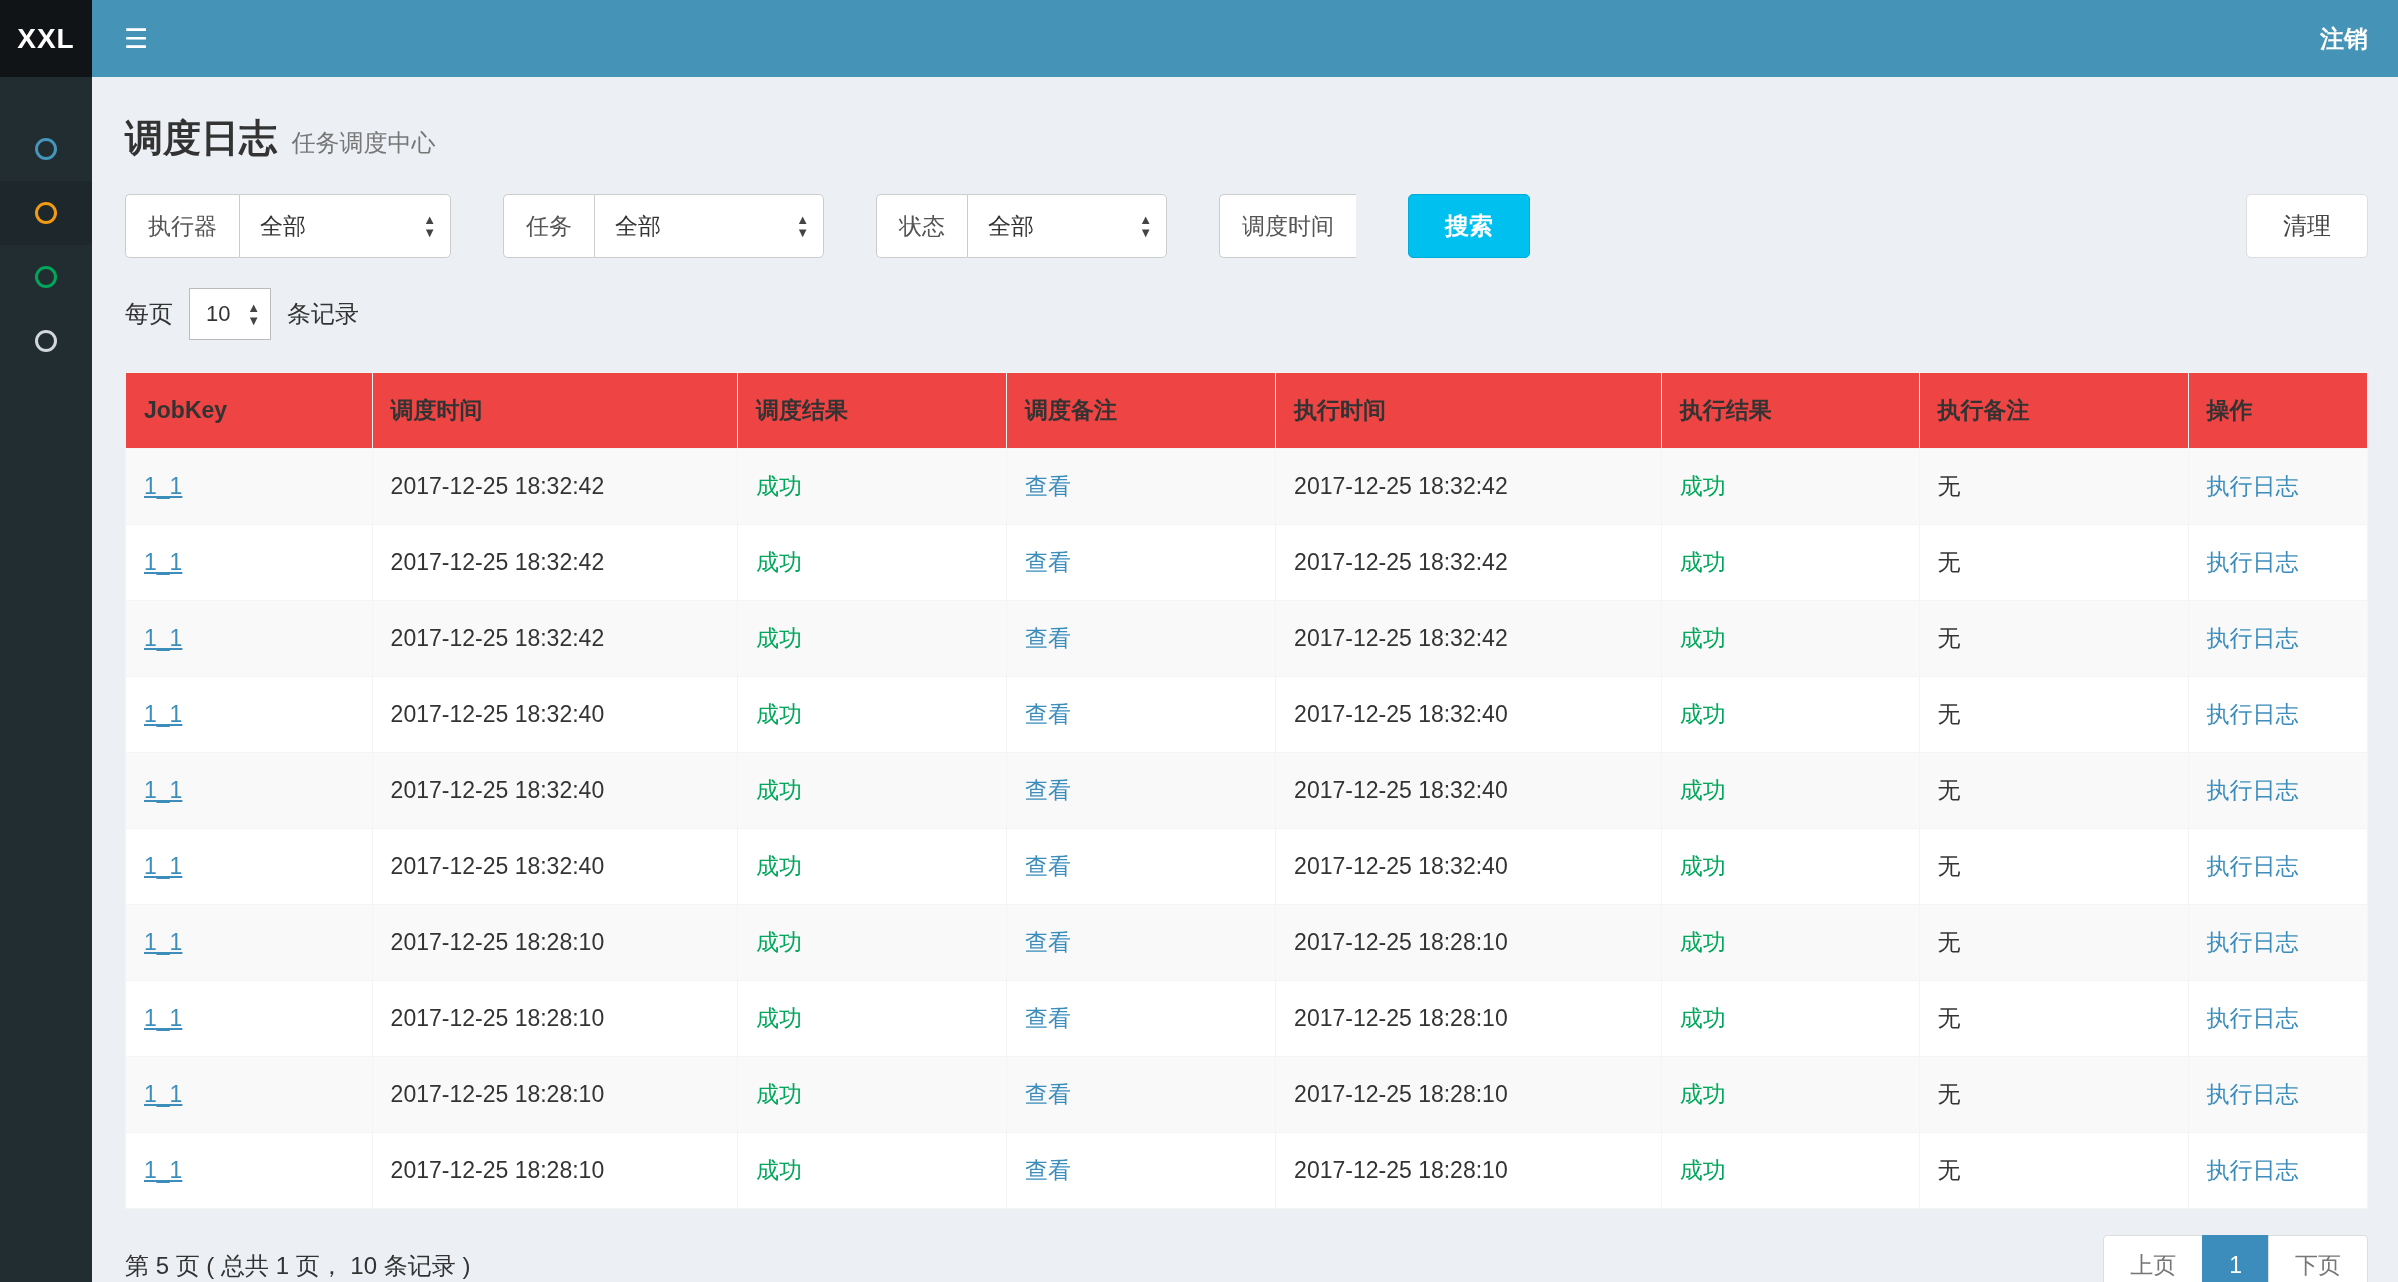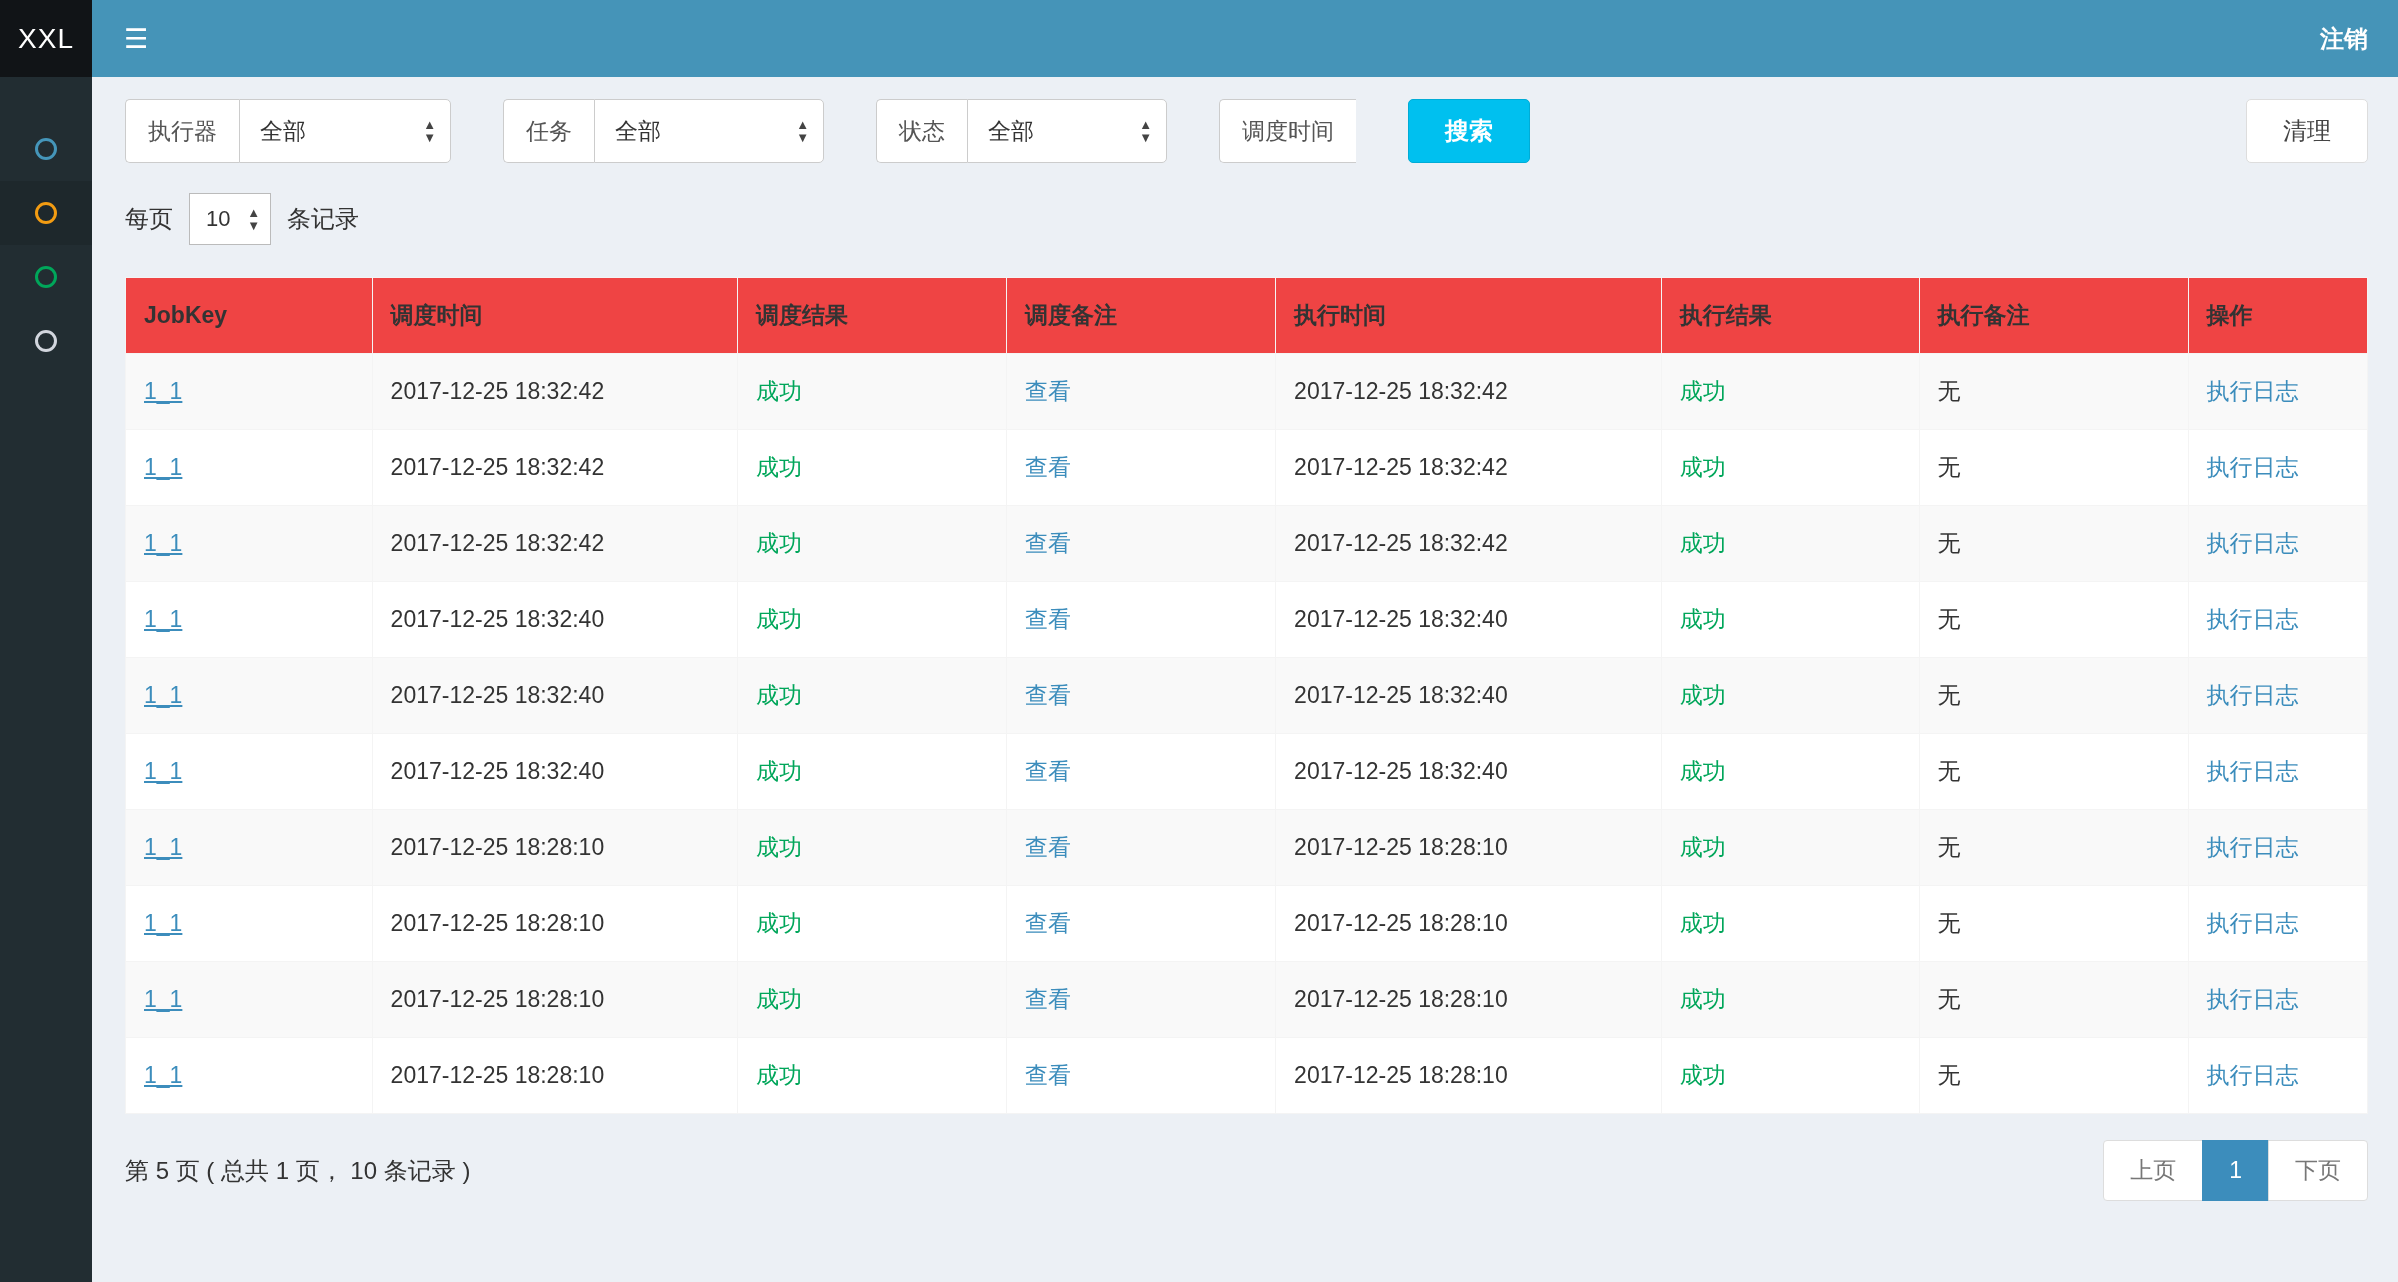--- a/index.html
+++ b/index.html
@@ -9,21 +9,21 @@
     background: #ecf0f5;
     color: #333;
     overflow: hidden;
   }
 
   
   .navbar { display: flex; height: 77px; width: 100%; }
   .logo {
     width: 92px; background: #111417; color: #fff;
     display: flex; align-items: center; justify-content: center;
-    font-size: 28px; font-weight: 400; letter-spacing: 1px; flex: none;
+    font-size: 28px; font-weight: 700; letter-spacing: 1px; flex: none;
   }
   .navbar-main {
     flex: 1; background: #4594b8; display: flex; align-items: center;
   }
   .hamburger {
     color: #fff; font-size: 27px; padding: 0 32px; cursor: pointer;
     display: flex; align-items: center; height: 100%;
   }
   .logout {
     margin-left: auto; color: #fff; font-size: 24px; font-weight: 700;
@@ -138,20 +138,24 @@
     <div class="sidebar-item">
     <span class="circle" style="border-color: rgb(0, 166, 90);"></span>
   </div>
     <div class="sidebar-item">
     <span class="circle" style="border-color: rgb(210, 214, 222);"></span>
   </div>
   </div>
 
 <div class="content">
 
+  <div class="page-header">
+    <h1 class="page-title">调度日志</h1>
+    <span class="page-subtitle">任务调度中心</span>
+  </div>
 
   <div class="filter-bar">
     <div class="input-group">
       <span class="addon">执行器</span>
       <div class="select-box" style="width:212px">
         <span>全部</span>
         <span class="stepper">
             <span>▲</span>
             <span>▼</span>
           </span>

